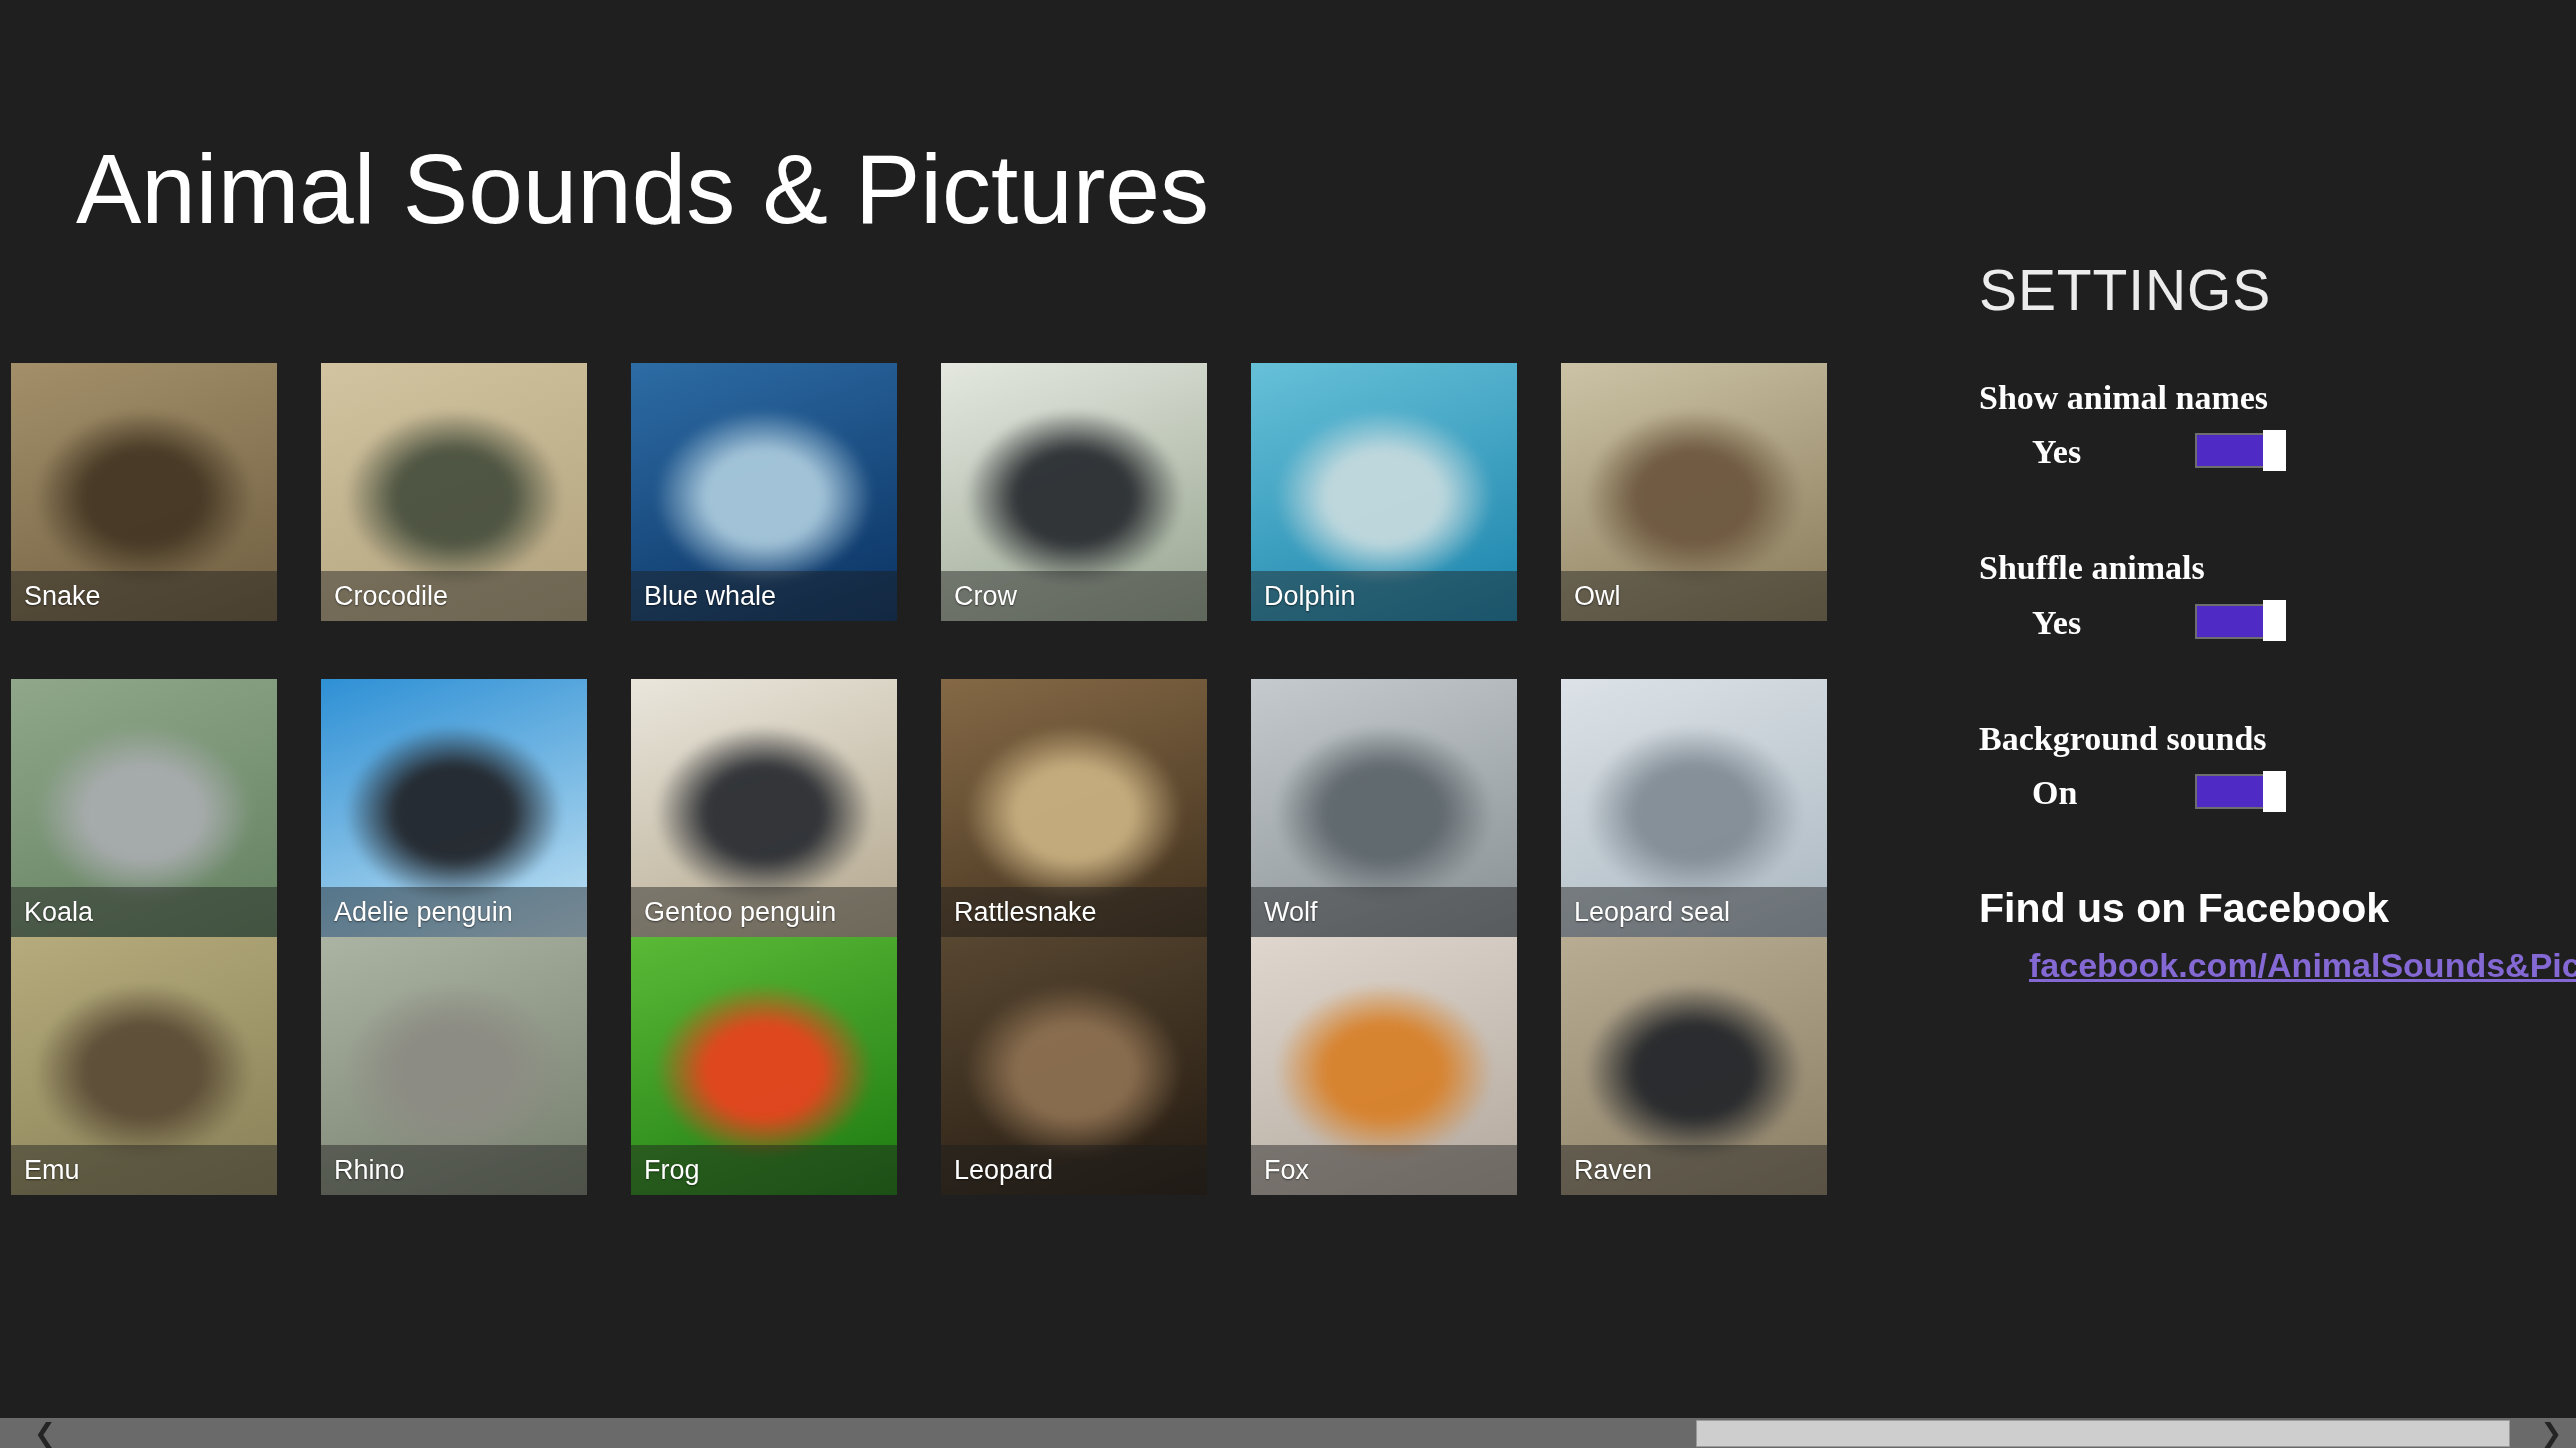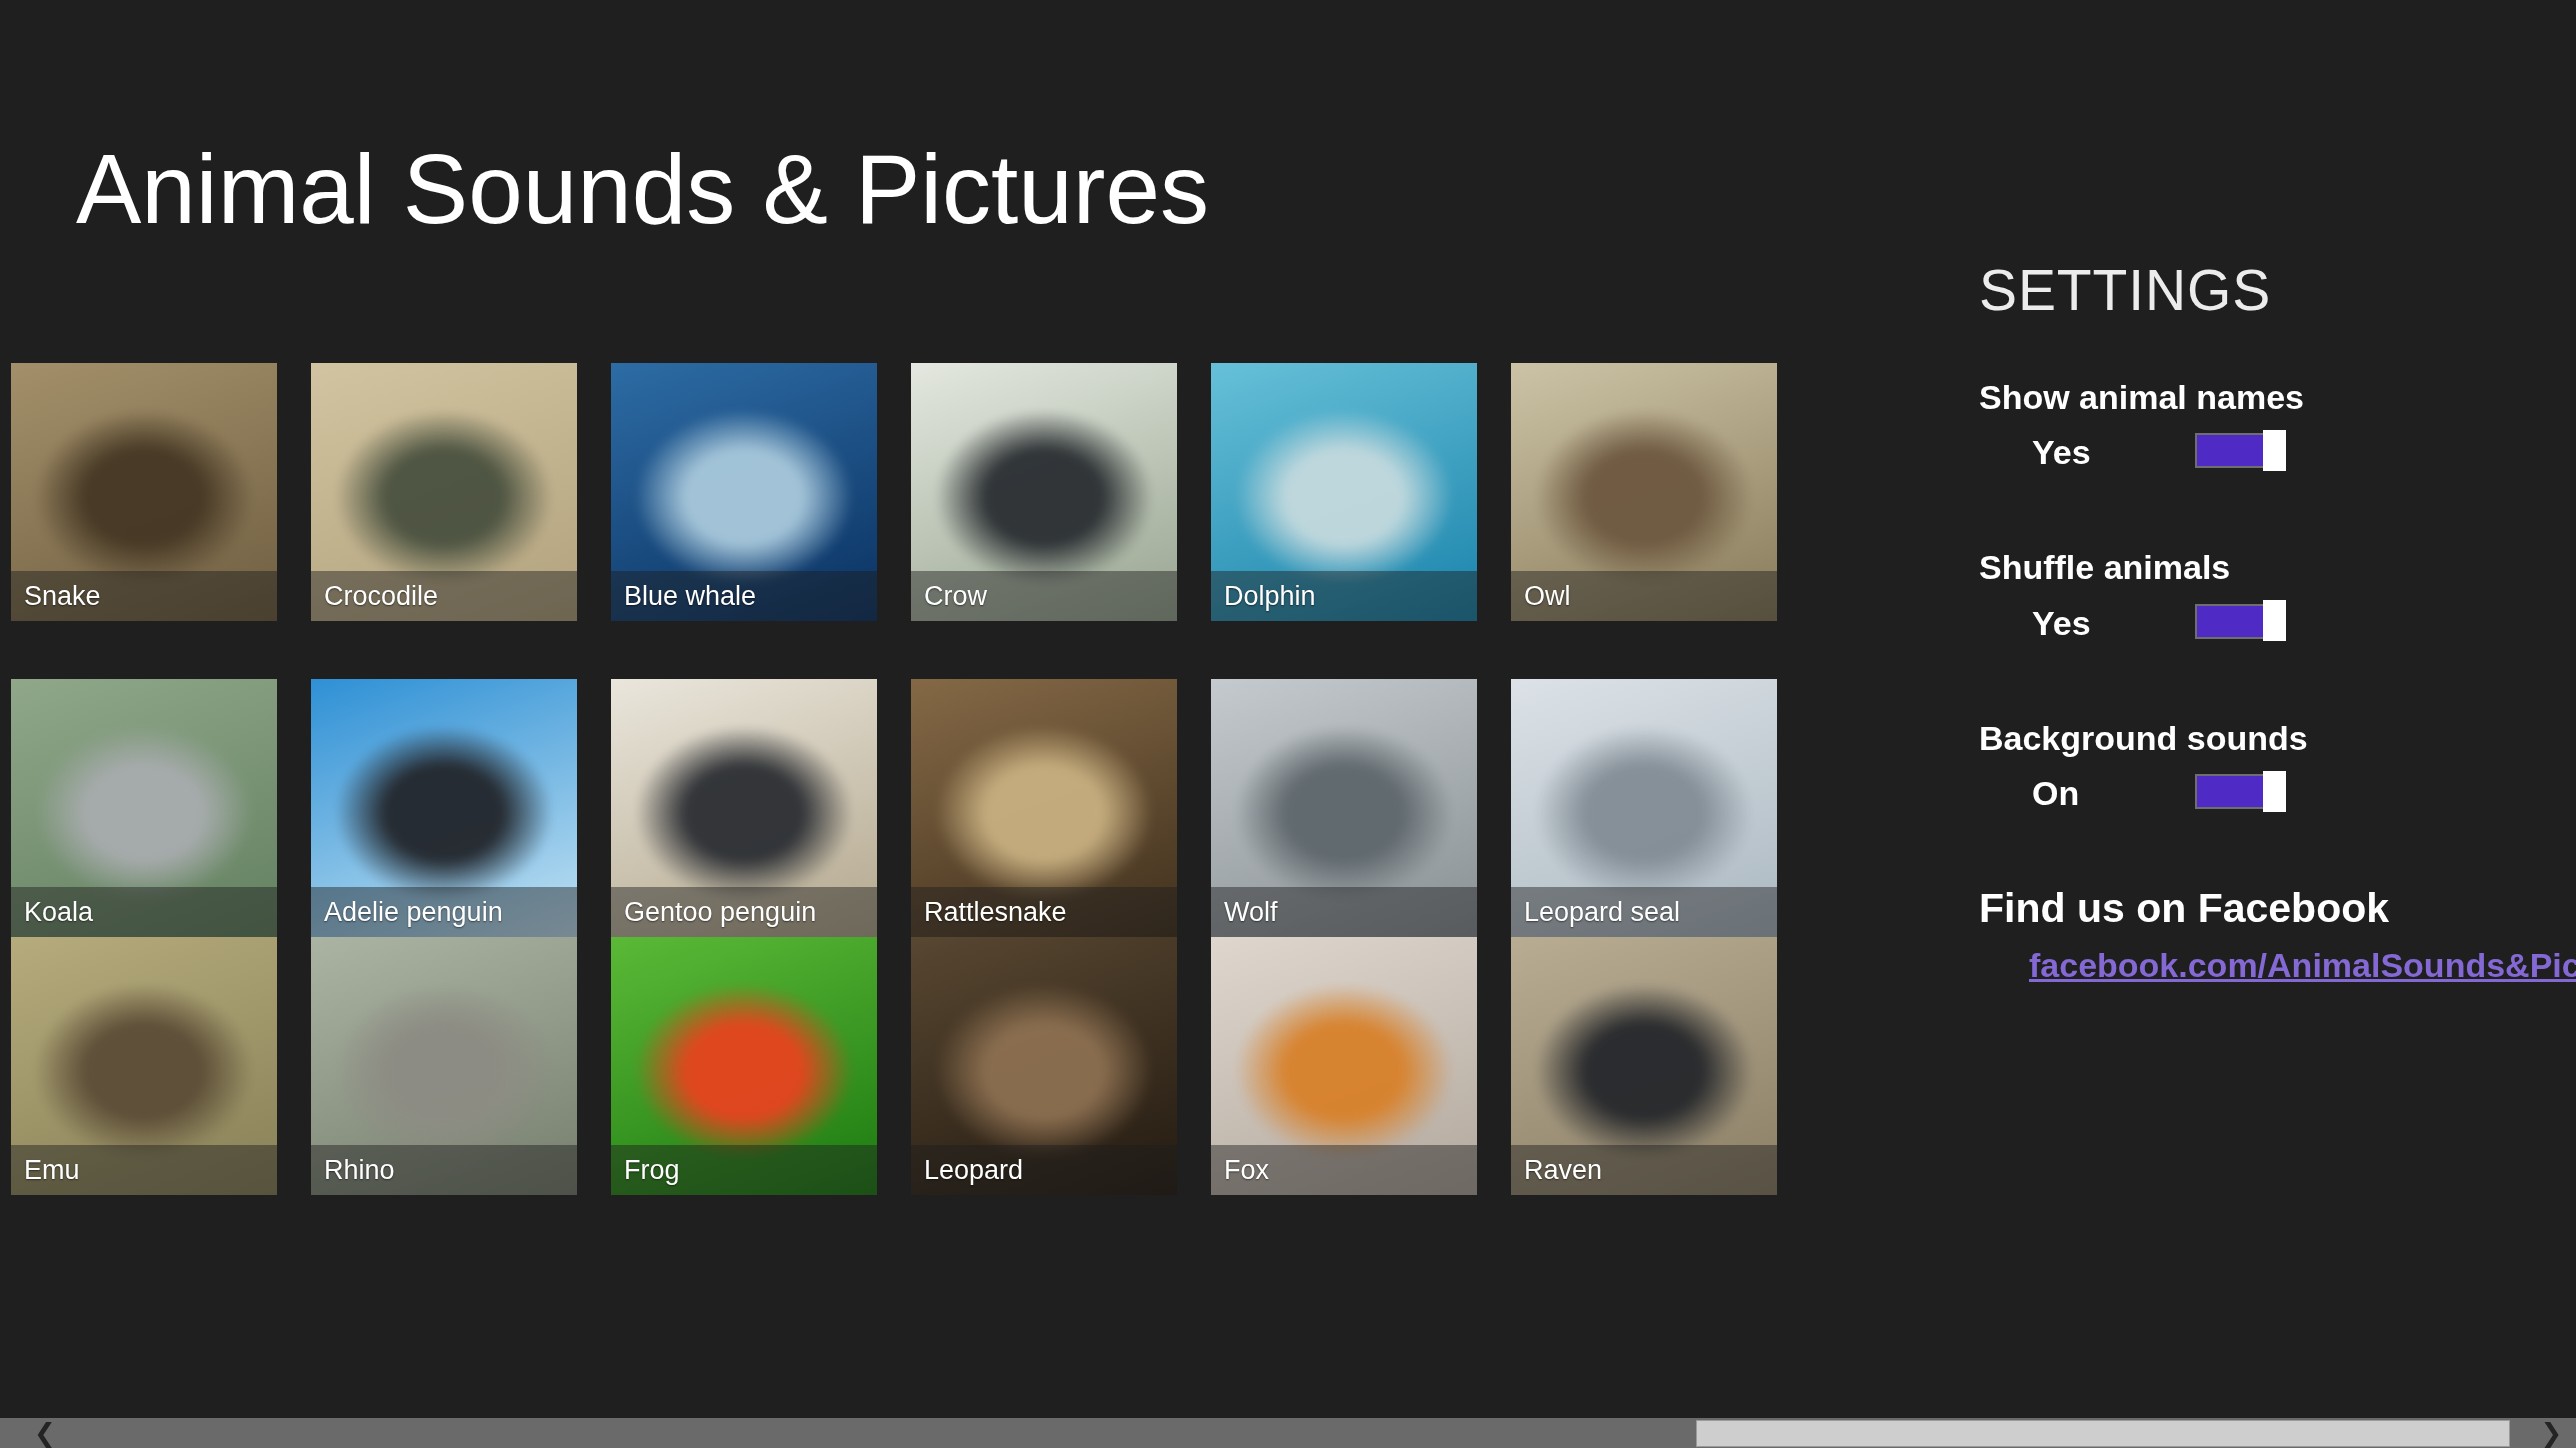--- a/index.html
+++ b/index.html
@@ -14,21 +14,21 @@
 
   
   .app-title {
     position:absolute; left:76px; top:67px;
     font-size:98px; font-weight:100; letter-spacing:0;
     color:#ffffff; white-space:nowrap;
   }
 
   
   .grid { position:absolute; left:11px; top:363px; }
-  .tile-row { display:flex; gap:34px; }
+  .tile-row { display:flex; gap:44px; }
   .tile-row.row-2 { margin-top:58px; }
   .tile-row.row-3 { }
 
   .tile {
     position:relative; width:266px; height:258px;
     overflow:hidden; cursor:pointer; flex:0 0 auto;
   }
   .tile .art {
     position:absolute; inset:0;
     background: linear-gradient(160deg, var(--c1) 0%, var(--c2) 100%);
@@ -52,21 +52,21 @@
     text-shadow:0 0.9px 1.7px rgba(0,0,0,.5);
     white-space:nowrap;
   }
 
   
   .settings { position:absolute; left:1979px; top:258px; width:584px; }
   .settings-header {
     font-size:57px; font-weight:300; color:#ececec;
     letter-spacing:0.9px; margin:0 0 53px 0; line-height:1.15;
   }
-  .setting-group { margin-bottom:69px; }
+  .setting-group { margin-bottom:69px;font-family:Liberation Serif, serif; }
   .group-label { font-size:34px; font-weight:700; line-height:41px; color:#ffffff; }
   .control-row {
     display:flex; align-items:flex-start;
     margin:15.5px 0 0 53px; height:45px;
   }
   .control-value { font-size:34px; font-weight:700; width:163px; color:#ffffff; }
 
   .toggle {
     position:relative; width:86px; height:31px;
     background: var(--accent, #4f2ac4);

